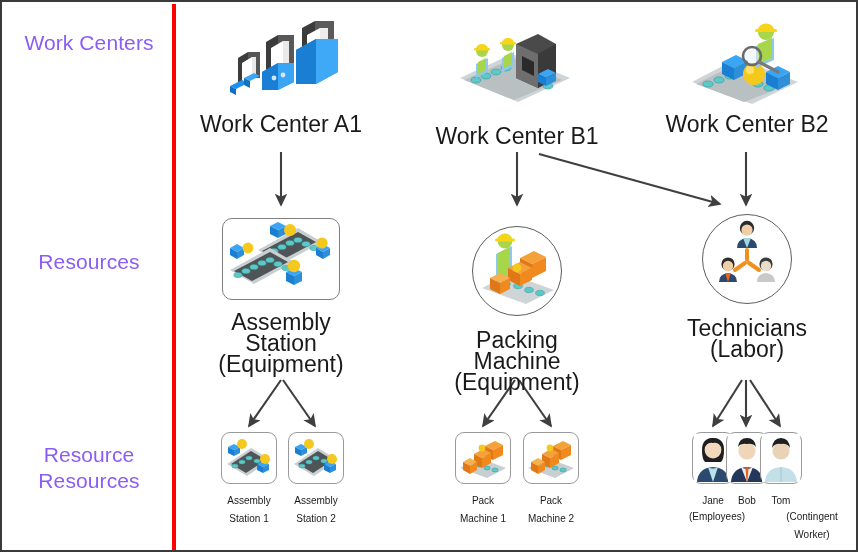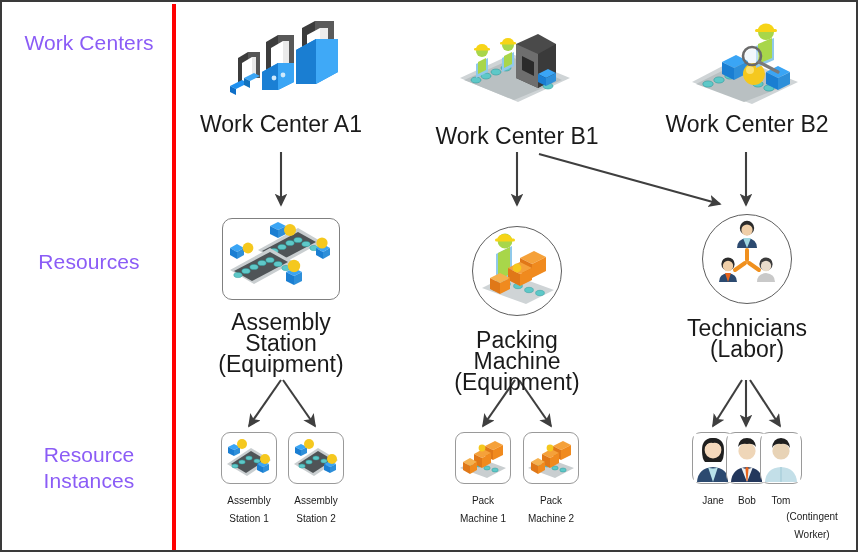--- a/index.html
+++ b/index.html
@@ -84,21 +84,21 @@
 <body>
 
 <div id="stage">
 
   <div class="divider-red"></div>
 
   <div class="row-label" id="label-work-centers">Work
 Centers</div>
   <div class="row-label" id="label-resources">Resources</div>
   <div class="row-label" id="label-instances">Resource
-Instances</div>
+Resources</div>
 
   <svg class="arrows" viewBox="0 0 858 552" width="858" height="552">
     <defs>
       <marker id="ah" markerWidth="7" markerHeight="7" refX="5.4" refY="3" orient="auto">
         <path d="M0,0 L6.2,3 L0,6 L1.5,3 Z" fill="#3f3f3f"></path>
       </marker>
     </defs>
 
     <line x1="279" y1="150" x2="279" y2="203" stroke="#3f3f3f" stroke-width="2.1" marker-end="url(#ah)"></line>
 
@@ -550,18 +550,21 @@
         <rect x="0" y="0" width="38" height="48" fill="#fff"></rect>
         <circle cx="19" cy="17" r="8.6" fill="#e8d3b6"></circle>
         <path d="M10,14 q1,-10 9,-10 q8,0 9,10 q-3,-5 -9,-4 q-6,-1 -9,4 z" fill="#1f1f1f"></path>
         <path d="M3,48 q1,-14 16,-15 q15,1 16,15 z" fill="#c3dfe8"></path>
         <path d="M19,33 l0,15" stroke="#a9cfdb" stroke-width="1.4"></path>
       </svg>
     </div>
     <div class="caption" style="margin-top:8px;">Tom</div>
   </div>
 
+  <div class="node inst" style="left:660px; top:506px; width:110px;">
+    <div class="caption">(Employees)</div>
+  </div>
   <div class="node inst" style="left:762px; top:506px; width:96px;">
     <div class="caption">(Contingent
 Worker)</div>
   </div>
 
 </div>
 
 </body></html>

